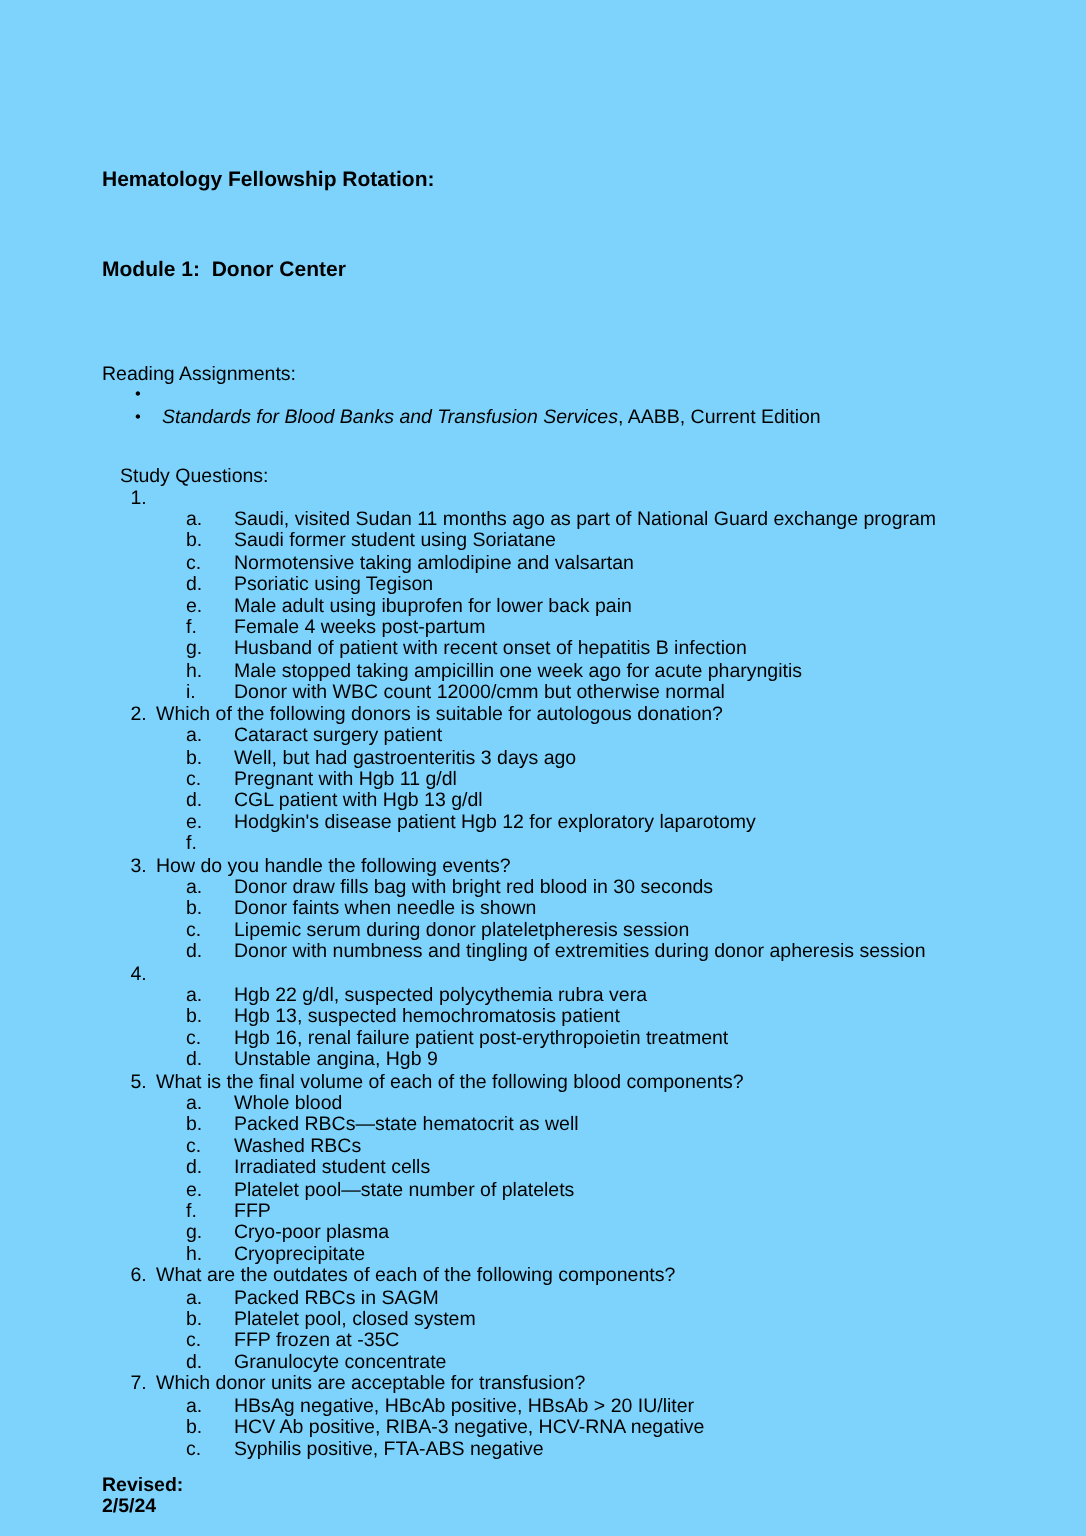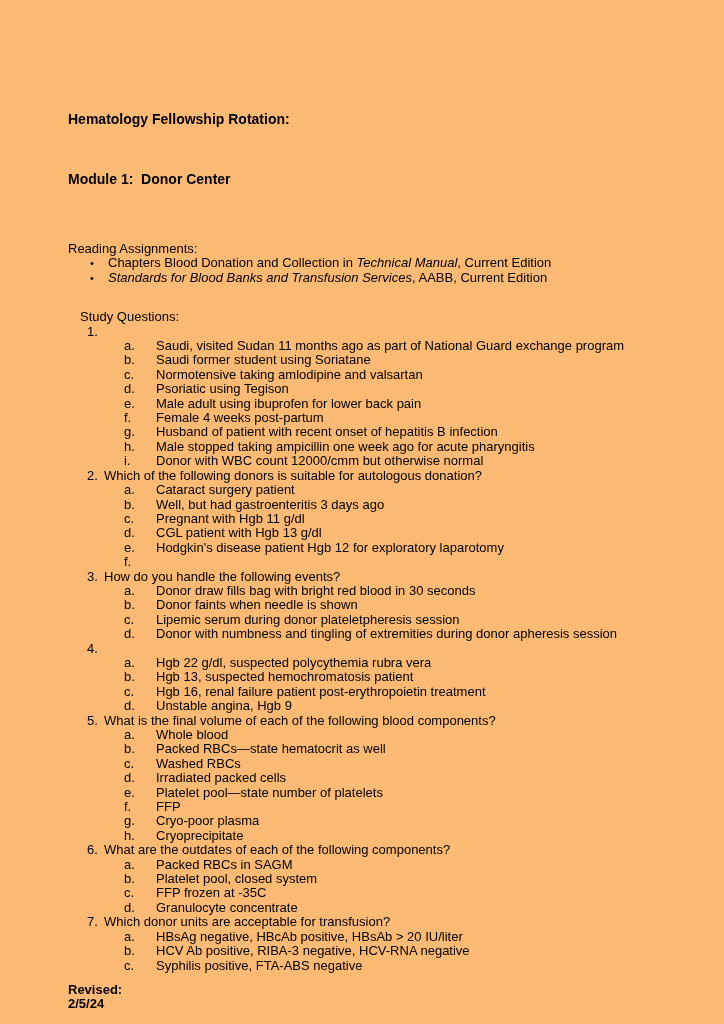--- a/index.html
+++ b/index.html
@@ -1,21 +1,21 @@
 <!DOCTYPE html>
 <html><head>
 <meta charset="utf-8">
 <style>
   * { margin: 0; padding: 0; box-sizing: border-box; }
   html, body { background: #ffffff; }
   .page {
     position: relative;
     width: 724px;
     height: 1024px;
-    background: #fdba74;
+    background: #7dd3fc;
     color: #000000;
     font-family: "Liberation Sans", sans-serif;
     font-size: 13px;
     line-height: 14.4px;
     overflow: hidden;
   }
   .content { padding: 69px 36px 0 68px; }
   .doc-title {
     font-weight: bold;
     font-size: 14px;
@@ -46,21 +46,20 @@
 
     <div class="doc-title">
       <div>Hematology Fellowship Rotation:</div>
       <div>Module 1:  Donor Center</div>
     </div>
 
     <div class="reading-section">
       <div class="reading-heading">Reading Assignments:</div>
       <div class="bullet-row">
         <span class="bullet-glyph">•</span>
-        <span class="bullet-text"><span>Chapters Blood Donation and Collection in </span><span class="italic">Technical Manual</span><span>, Current Edition</span></span>
       </div>
       <div class="bullet-row">
         <span class="bullet-glyph">•</span>
         <span class="bullet-text"><span></span><span class="italic">Standards for Blood Banks and Transfusion Services</span><span>, AABB, Current Edition</span></span>
       </div>
     </div>
 
     <div class="study-heading">Study Questions:</div>
 
     <div>
@@ -180,21 +179,21 @@
         <div class="sub-row">
           <span class="sub-letter">b.</span>
           <span class="sub-text">Packed RBCs—state hematocrit as well</span>
         </div>
         <div class="sub-row">
           <span class="sub-letter">c.</span>
           <span class="sub-text">Washed RBCs</span>
         </div>
         <div class="sub-row">
           <span class="sub-letter">d.</span>
-          <span class="sub-text">Irradiated packed cells</span>
+          <span class="sub-text">Irradiated student cells</span>
         </div>
         <div class="sub-row">
           <span class="sub-letter">e.</span>
           <span class="sub-text">Platelet pool—state number of platelets</span>
         </div>
         <div class="sub-row">
           <span class="sub-letter">f.</span>
           <span class="sub-text">FFP</span>
         </div>
         <div class="sub-row">

